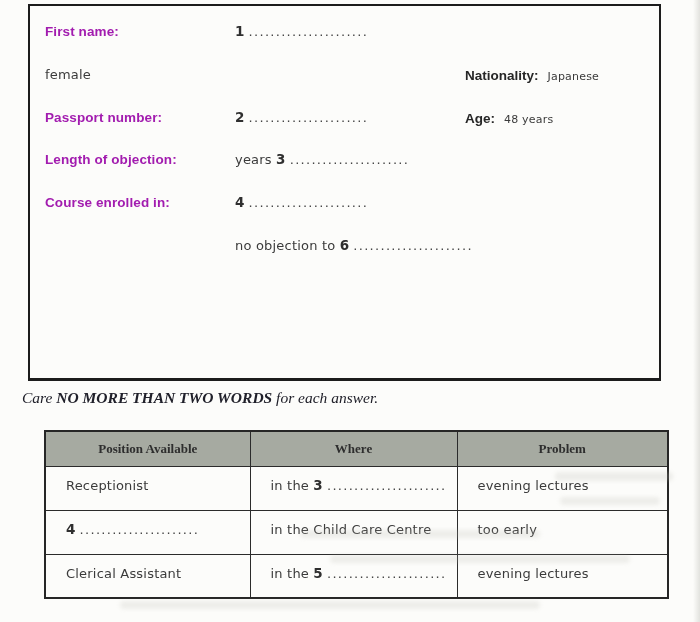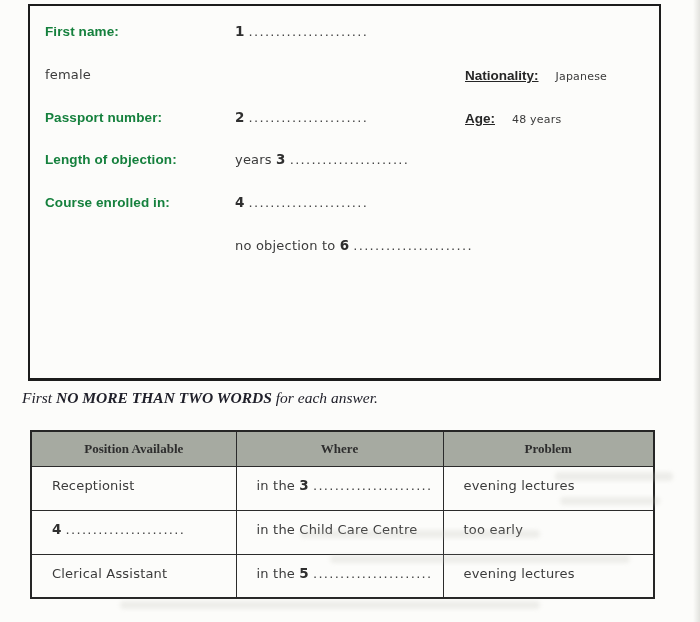--- a/index.html
+++ b/index.html
@@ -41,21 +41,21 @@
     display: flex;
     align-items: baseline;
     height: 42.8px;
   }
   .flabel {
     width: 190px;
     flex: 0 0 190px;
     font-weight: bold;
     font-size: 13.5px;
     letter-spacing: 0.1px;
-    color: #15803d;
+    color: #a21caf;
   }
   .fvalue {
     white-space: pre-wrap;
     font-size: 13px;
   }
   .hand {
     font-family: "DejaVu Sans", sans-serif;
     color: #3b3b3b;
     letter-spacing: 0.2px;
   }
@@ -72,41 +72,40 @@
   .side {
     position: absolute;
     left: 420px;
     top: 0;
     white-space: nowrap;
   }
   .side .flabel-side {
     font-weight: bold;
     font-size: 13.5px;
     color: #262626;
-    margin-right: 17px;
-    text-decoration: underline;
+    margin-right: 9px;
   }
   .side .hand { font-size: 11px; }
 
   
   .instruction {
     position: absolute;
     left: 22px; top: 389px;
     font-family: "Liberation Serif", serif;
     font-style: italic;
     font-size: 15.5px;
     color: #20202a;
     white-space: pre-wrap;
   }
   .instruction .emph { font-weight: bold; }
 
   
   table.jobs {
     position: absolute;
-    left: 30px; top: 430px;
+    left: 44px; top: 430px;
     width: 623px;
     border-collapse: collapse;
     table-layout: fixed;
   }
   table.jobs th, table.jobs td {
     border: 1.5px solid #2b2b2b;
   }
   table.jobs { border: 2px solid #262626; }
   th.hdr {
     height: 35px;
@@ -161,21 +160,21 @@
     </div>
 
 
     <div class="form-row">
       <div class="flabel"></div>
       <div class="fvalue hand"><span>no objection to </span><span class="num">6</span><span class="dots">......................</span></div>
     </div>
 
   </div>
 
-  <p class="instruction"><span>First </span><span class="emph">NO MORE THAN TWO WORDS</span><span> for each answer.</span></p>
+  <p class="instruction"><span>Care </span><span class="emph">NO MORE THAN TWO WORDS</span><span> for each answer.</span></p>
 
   <table class="jobs">
     <colgroup>
       <col style="width:205px">
         <col style="width:207px">
         <col style="width:211px">
     </colgroup>
     <thead>
       <tr>
         <th class="hdr">Position Available</th>

